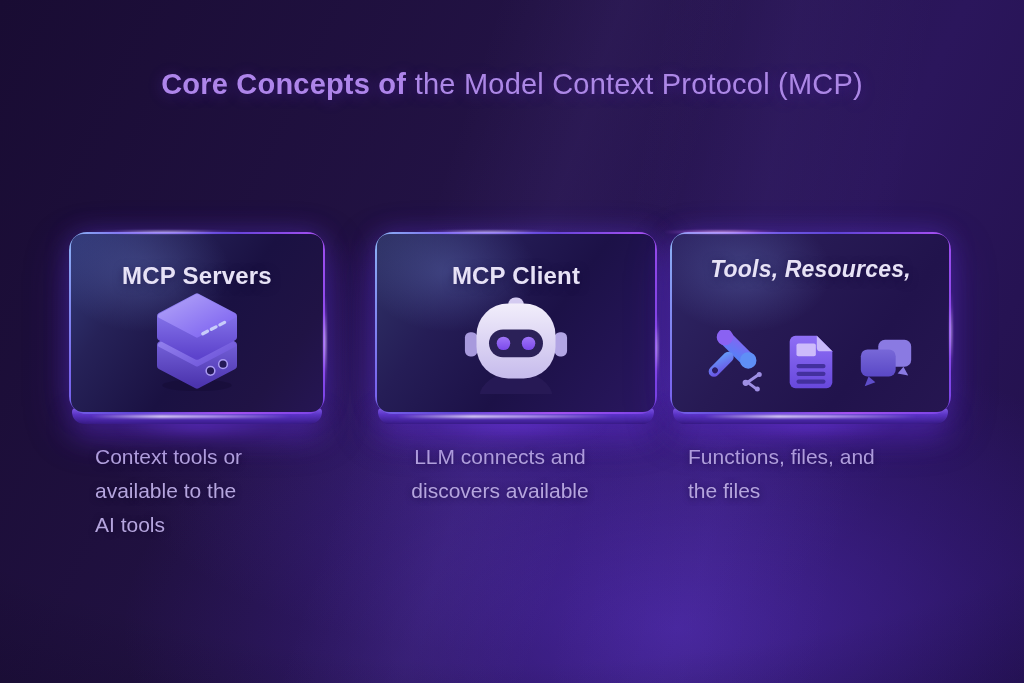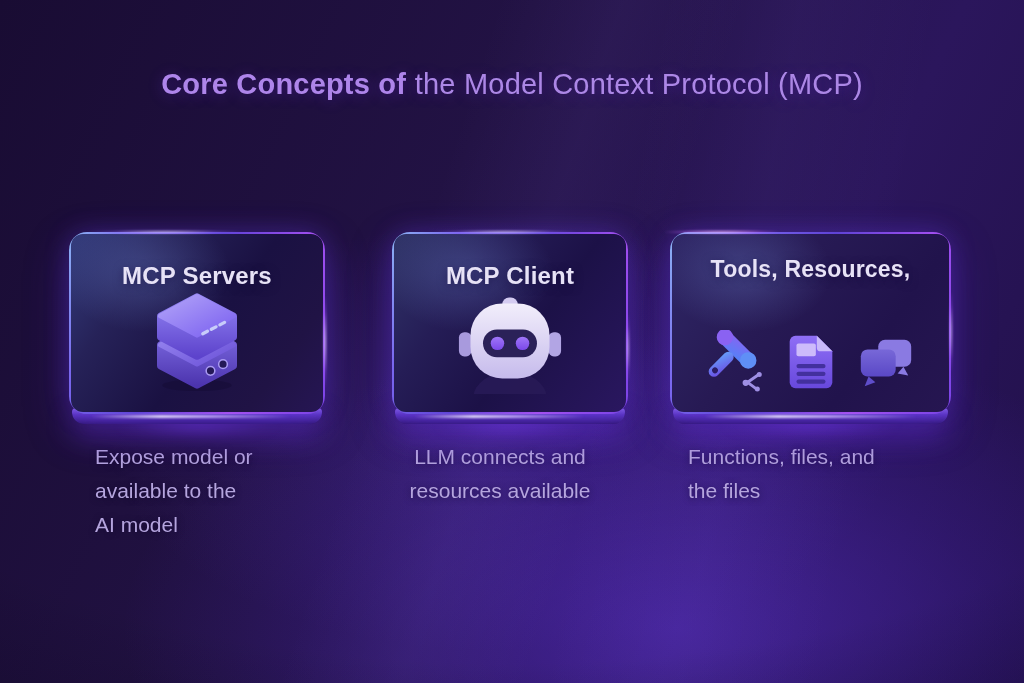--- a/index.html
+++ b/index.html
@@ -22,21 +22,21 @@
   .title {
     position:absolute; top:68px; left:0; right:0; text-align:center;
     font-size:29px; letter-spacing:0.2px; color:#ac87e6;
     text-shadow:0 2px 14px rgba(90,40,190,0.45);
   }
   .t-bold { font-weight:bold; color:#ae85ea; }
   .t-rest { font-weight:normal; margin-left:0.30em; }
 
   .card { position:absolute; top:232px; height:192px; }
   .card1 { left:69px;  width:256px; }
-  .card2 { left:392px; width:236px; }
+  .card2 { left:375px; width:282px; }
   .card3 { left:670px; width:281px; }
 
   .under-glow {
     position:absolute; left:8%; right:8%; bottom:-16px; height:30px; z-index:0;
     background:radial-gradient(closest-side, rgba(122,62,240,0.55), rgba(122,62,240,0) 75%);
     filter:blur(6px);
   }
   .pedestal {
     position:absolute; left:3px; right:3px; bottom:0; height:16px; z-index:1;
     border-radius:5px 5px 15px 15px;
@@ -57,21 +57,21 @@
   .glass3 { background:linear-gradient(126deg, #2f2766 0%, #271a54 38%, #21134c 70%, #261651 100%); }
   .sheen {
     position:absolute; top:-42px; left:-42px; width:230px; height:160px;
     background:radial-gradient(closest-side, rgba(130,160,240,0.26), rgba(130,160,240,0) 75%);
   }
   .card-title {
     position:absolute; top:28px; left:0; right:0; text-align:center;
     font-weight:bold; font-size:24px; color:#e7e2f6; letter-spacing:0.2px;
     text-shadow:0 2px 10px rgba(20,10,60,0.6);
   }
-  .card3 .card-title { top:20px; font-size:23px; line-height:31px; }
+  .card3 .card-title { top:20px; font-size:23px; line-height:31px;font-style:italic; }
 
   .icon-wrap { position:absolute; z-index:3; }
   .icon-server { left:50%; top:54px; transform:translateX(-50%); width:106px; height:106px; }
   .icon-robot  { left:50%; top:52px; transform:translateX(-50%); width:106px; height:114px; }
   .icons-row {
     position:absolute; top:96px; left:0; right:0; z-index:3;
     display:flex; justify-content:center; align-items:center; gap:13px;
   }
   .icons-row .mini-icon { width:62px; height:62px; }
 
@@ -269,25 +269,25 @@
           </svg>
         </div>
       </div>
     </div>
     <div class="glint glint-top"></div>
     <div class="glint glint-right"></div>
     <div class="glint glint-bottom"></div>
   </div>
 
   <div class="caption cap1">
-    <div>Expose model or</div>
+    <div>Context tools or</div>
     <div>available to the</div>
-    <div>AI model</div>
+    <div>AI tools</div>
   </div>
   <div class="caption cap2">
     <div>LLM connects and</div>
-    <div>resources available</div>
+    <div>discovers available</div>
   </div>
   <div class="caption cap3">
     <div>Functions, files, and</div>
     <div>the files</div>
   </div>
 </div>
 
 </body></html>

